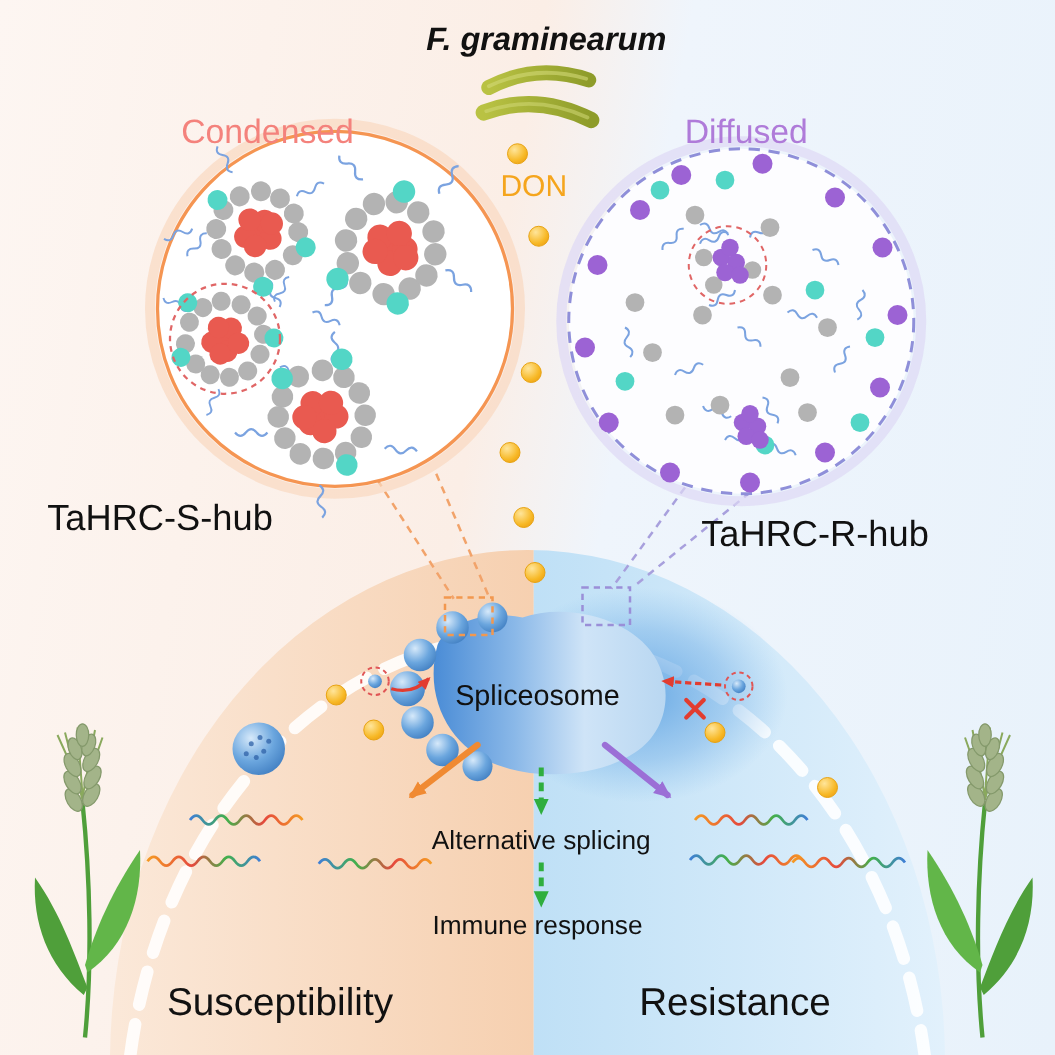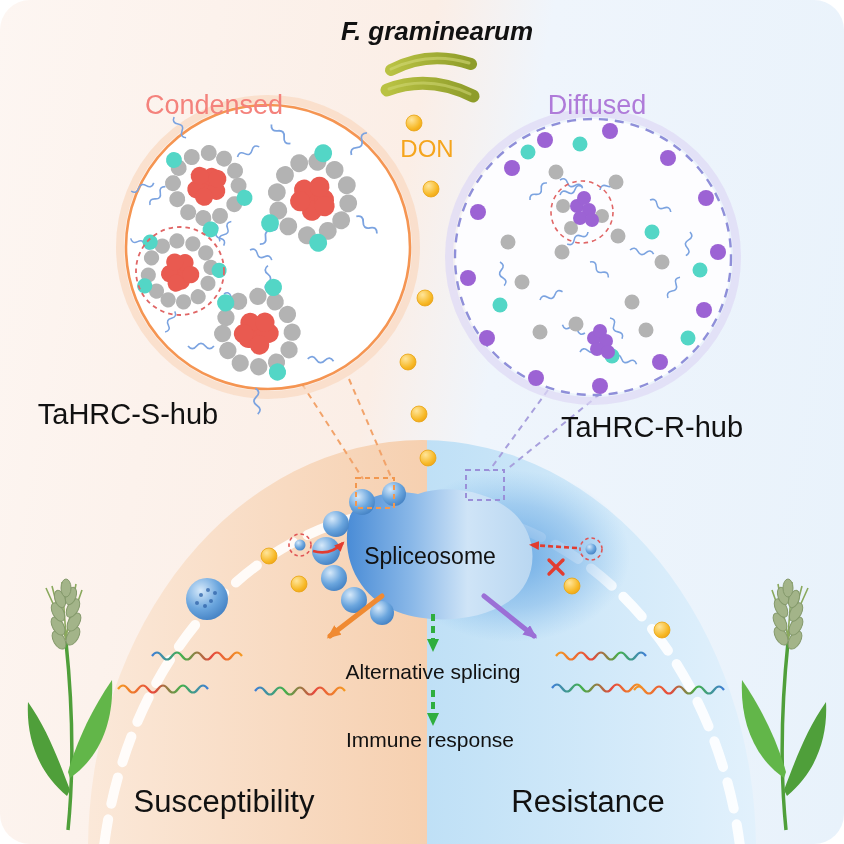--- a/index.html
+++ b/index.html
@@ -1,20 +1,19 @@
 <!DOCTYPE html>
 <html style="--condensed_label: #F4827C; --diffused_label: #AF7BD9; --don_label: #F5A51D; --condensate_red: #E95A50; --monomer_purple: #9C63D4; --monomer_gray: #B3B3B3; --monomer_teal: #53D6C6; --hub_s_border: #F59552; --hub_r_border: #8F8FD9; --susceptible_fill: #F9DEC6; --resistant_fill: #CBE5F8; --spliceosome_blue: #4A8CD6; --arrow_orange: #F08A32; --arrow_purple: #9B6FD6; --arrow_green: #2FAE3E; --inhibit_red: #E23C30; --wheat_green: #5AB545; --spore_olive: #A9B338;"><head>
 <meta charset="utf-8">
 <style>
   html,body{margin:0;padding:0;background:#ffffff;}
   .stage{
     position:relative;width:844px;height:844px;overflow:hidden;
     background:linear-gradient(100deg,#fdf6f2 0%,#fbeee6 44%,#eff5fc 56%,#e8f2fb 100%);
     font-family:"Liberation Sans","DejaVu Sans",sans-serif;
-    border-radius:30px;
   }
   svg{position:absolute;left:0;top:0;}
   text{font-family:"Liberation Sans","DejaVu Sans",sans-serif;}
   .t-pathogen{font-style:italic;font-size:26px;fill:#111;font-weight:600;}
   .t-cond{font-size:27px;fill:var(--condensed_label);}
   .t-diff{font-size:27px;fill:var(--diffused_label);}
   .t-don{font-size:24px;fill:var(--don_label);}
   .t-hub{font-size:29px;fill:#111;}
   .t-spliceo{font-size:23px;fill:#111;}
   .t-mid{font-size:21px;fill:#111;}

